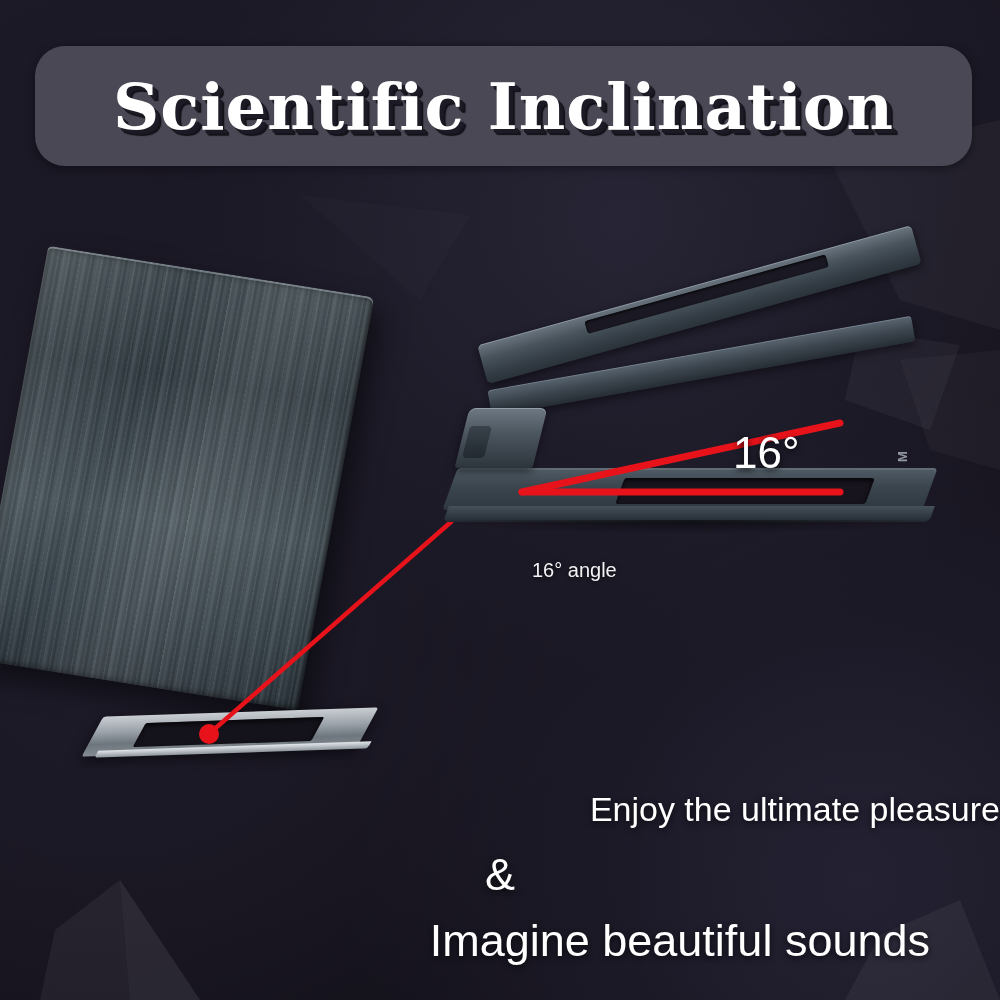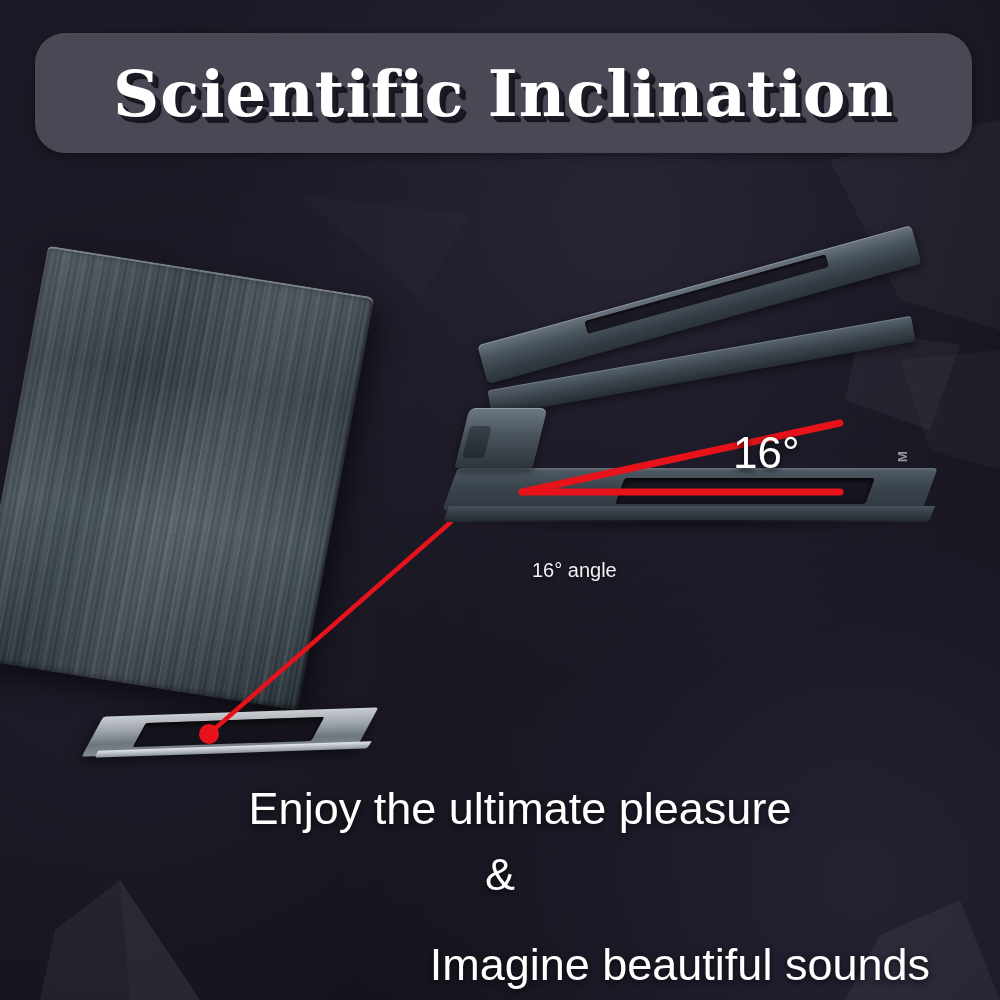--- a/index.html
+++ b/index.html
@@ -13,21 +13,21 @@
     background:
       radial-gradient(circle at 62% 22%, #272435 0%, rgba(39,36,53,0) 46%),
       radial-gradient(circle at 12% 62%, #201d2c 0%, rgba(32,29,44,0) 45%),
       radial-gradient(circle at 86% 88%, #242133 0%, rgba(36,33,51,0) 42%),
       linear-gradient(160deg,#1d1a28 0%,#17141f 48%,#131119 100%);
   }
   .deco{position:absolute;pointer-events:none;}
 
   
   #banner{
-    position:absolute;left:35px;top:33px;width:937px;height:120px;
+    position:absolute;left:35px;top:46px;width:937px;height:120px;
     background:#4b4856;border-radius:30px;
     box-shadow:0 2px 10px rgba(0,0,0,.45);
     display:flex;align-items:center;justify-content:center;
   }
   #banner-title{
     font-family:"DejaVu Serif", serif;
     font-weight:bold;
     font-size:64px;
     letter-spacing:1px;
     color:#ffffff;
@@ -176,33 +176,32 @@
   
   #caption{
     position:absolute;left:532px;top:548px;width:430px;
     color:#f2f2f5;font-size:20px;line-height:44px;font-weight:400;
     text-shadow:0 1px 4px rgba(0,0,0,.7);
   }
 
   
   #tagline{position:absolute;left:0;top:776px;width:1000px;text-align:center;}
   #tagline .l1{
-    color:#ffffff;font-size:45px;line-height:66px;font-weight:400;
-    text-align:center;margin-left:40px;
+    color:#ffffff;font-size:34px;line-height:66px;font-weight:400;
+    text-align:right;margin-left:40px;
     text-shadow:0 2px 6px rgba(0,0,0,.7);
   }
   #tagline .l2{
     color:#ffffff;font-size:45px;line-height:66px;font-weight:400;
     text-shadow:0 2px 6px rgba(0,0,0,.7);
   }
   #tagline .l3{
     color:#ffffff;font-size:45px;line-height:66px;font-weight:400;
     text-align:right;margin-right:70px;
     text-shadow:0 2px 6px rgba(0,0,0,.7);
-    margin-top:24px;
   }
 </style>
 </head>
 <body>
 
 <div id="stage">
 
   <svg class="deco" style="left:0;top:0;width:1000px;height:1000px;" viewBox="0 0 1000 1000">
     <polygon points="830,160 1000,120 1000,330 900,300" fill="#ffffff" opacity="0.035"></polygon>
     <polygon points="860,330 960,345 930,430 845,400" fill="#ffffff" opacity="0.045"></polygon>

